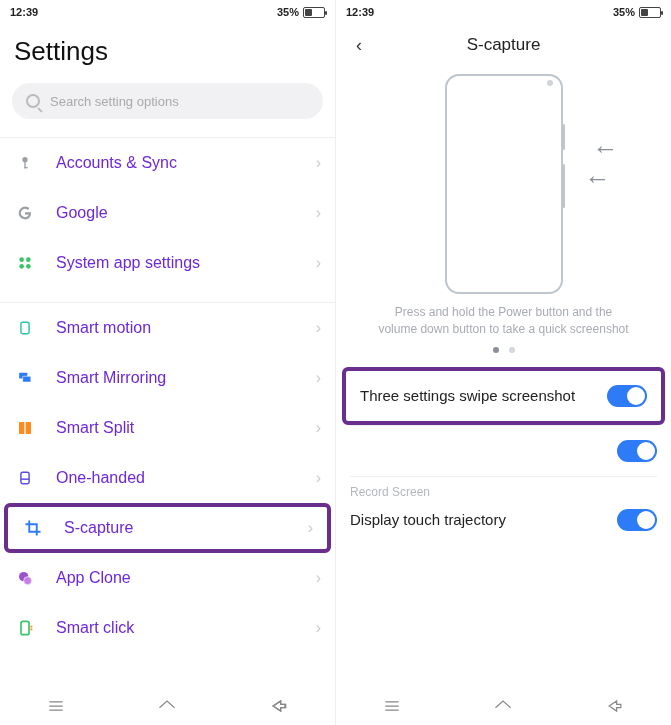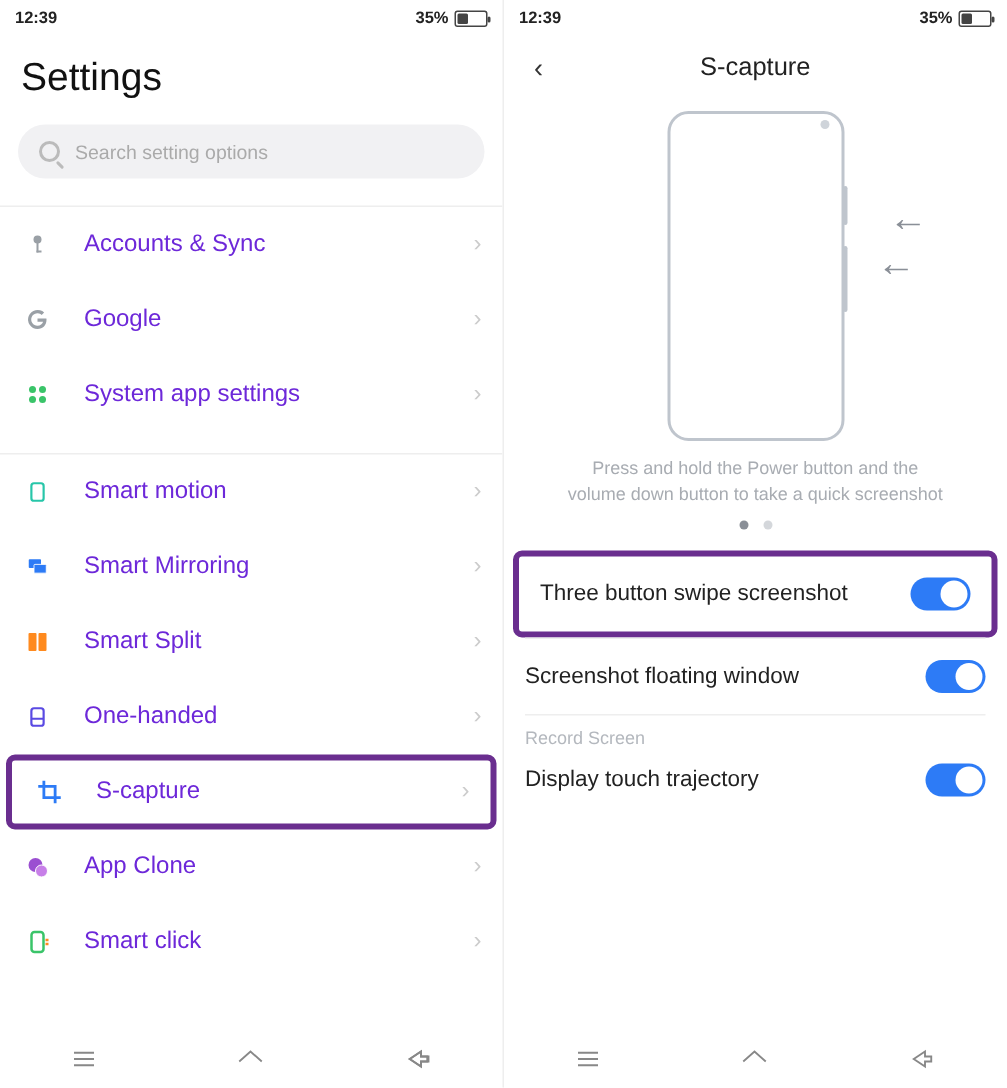--- a/index.html
+++ b/index.html
@@ -219,31 +219,30 @@
     <div class="caption">Press and hold the Power button and the volume down button to take a quick screenshot</div>
     <div class="dots">
         <span class="on"></span>
         <span></span>
       </div>
   </div>
 
   <div class="highlight2">
     <div class="setting">
       <div class="txt">
-          <div class="t">Three button swipe screenshot</div>
+          <div class="t">Three settings swipe screenshot</div>
         </div>
       <div class="switch"></div>
     </div>
   </div>
 
   <hr class="sep">
 
   <div class="setting">
     <div class="txt">
-      <div class="t">Screenshot floating window</div>
     </div>
     <div class="switch"></div>
   </div>
 
   <hr class="sep">
   <div class="sect">Record Screen</div>
 
   <div class="setting" style="padding-top:8px">
     <div class="txt">
         <div class="t">Display touch trajectory</div>

